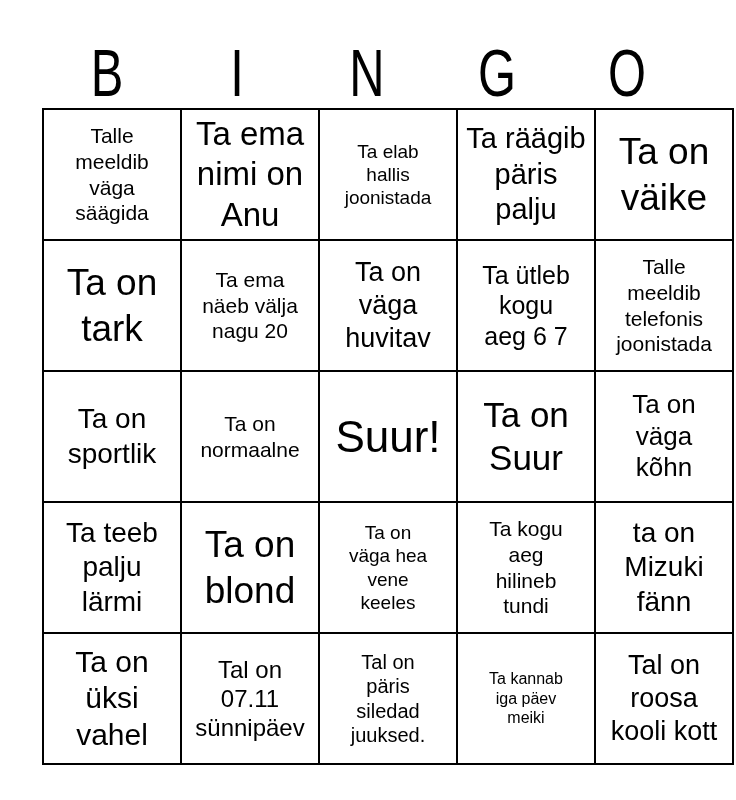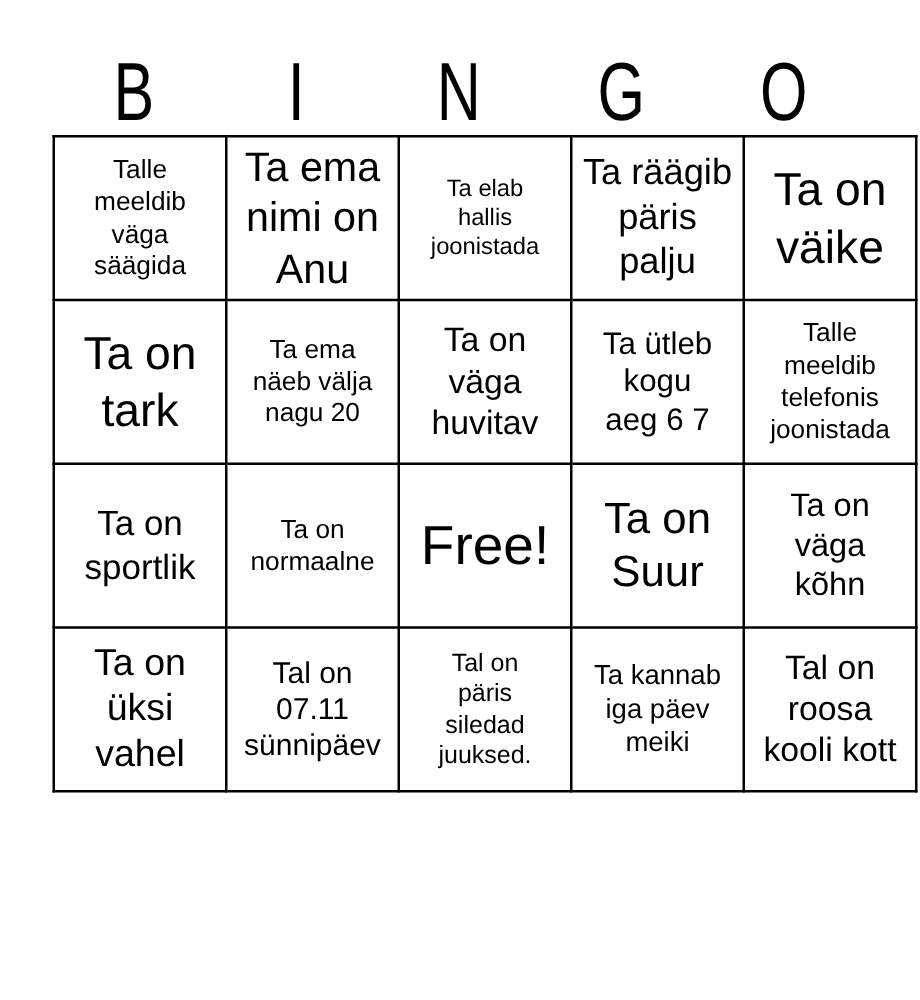--- a/index.html
+++ b/index.html
@@ -102,39 +102,57 @@
         <td style="font-size:21px">Talle
 meeldib
 telefonis
 joonistada</td>
       </tr>
       <tr>
         <td style="font-size:28px">Ta on
 sportlik</td>
         <td style="font-size:21px">Ta on
 normaalne</td>
-        <td style="font-size:44px">Free!</td>
+        <td style="font-size:44px">Suur!</td>
         <td style="font-size:35px">Ta on
 Suur</td>
         <td style="font-size:26px">Ta on
 väga
 kõhn</td>
+      </tr>
+      <tr>
+        <td style="font-size:28px">Ta teeb
+palju
+lärmi</td>
+        <td style="font-size:37px">Ta on
+blond</td>
+        <td style="font-size:19px">Ta on
+väga hea
+vene
+keeles</td>
+        <td style="font-size:21px">Ta kogu
+aeg
+hilineb
+tundi</td>
+        <td style="font-size:28px">ta on
+Mizuki
+fänn</td>
       </tr>
       <tr>
         <td style="font-size:30px">Ta on
 üksi
 vahel</td>
         <td style="font-size:24px">Tal on
 07.11
 sünnipäev</td>
         <td style="font-size:20px">Tal on
 päris
 siledad
 juuksed.</td>
-        <td style="font-size:22px">Ta kannab
+        <td style="font-size:16px">Ta kannab
 iga päev
 meiki</td>
         <td style="font-size:27px">Tal on
 roosa
 kooli kott</td>
       </tr>
     </tbody>
   </table>
 
 </div>

